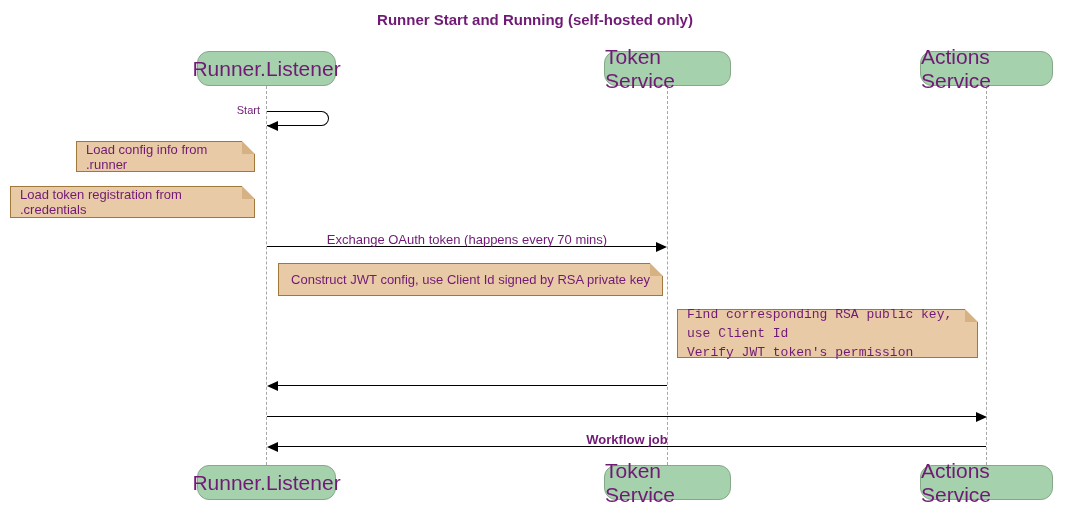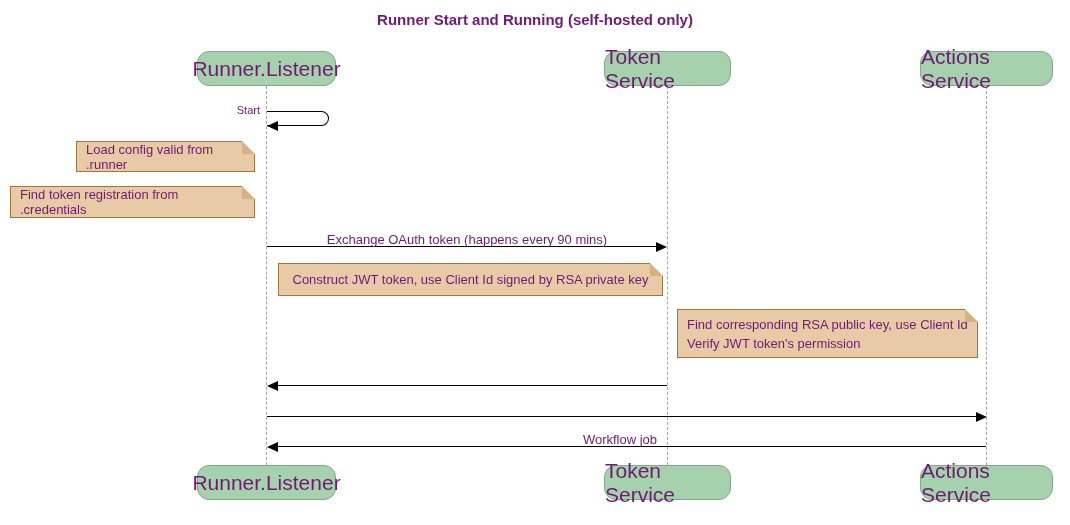--- a/index.html
+++ b/index.html
@@ -56,20 +56,21 @@
     position: absolute;
     top: -1px; right: -1px;
     border-style: solid;
     border-width: 0 13px 13px 0;
     border-color: #ffffff #ffffff var(--note-fold, #d6b183) var(--note-fold, #d6b183);
   }
   .note.multiline {
     justify-content: flex-start;
     text-align: left;
     line-height: 19px;
+    font-family: Liberation Mono, monospace;
   }
   .msg-label {
     position: absolute;
     font-size: 13px;
     text-align: center;
     z-index: 2;
     white-space: nowrap;
   }
   .msg-line {
     position: absolute;
@@ -122,43 +123,43 @@
   <div class="lifeline" style="left:986px;"></div>
 
   <div class="participant" style="left:197px; top:51px; width:139px;">Runner.Listener</div>
   <div class="participant" style="left:604px; top:51px; width:127px;">Token Service</div>
   <div class="participant" style="left:920px; top:51px; width:133px;">Actions Service</div>
 
   <div class="start-label">Start</div>
   <div class="self-loop"></div>
   <div class="arrow-left" style="left:267px; top:121px;"></div>
 
-  <div class="note" style="left:76px; top:141px; width:179px; height:31px;">Load config valid from .runner</div>
-  <div class="note" style="left:10px; top:186px; width:245px; height:32px;">Find token registration from .credentials</div>
+  <div class="note" style="left:76px; top:141px; width:179px; height:31px;">Load config info from .runner</div>
+  <div class="note" style="left:10px; top:186px; width:245px; height:32px;">Load token registration from .credentials</div>
 
-  <div class="msg-label" style="left:267px; top:232px; width:400px;">Exchange OAuth token (happens every 90 mins)</div>
+  <div class="msg-label" style="left:267px; top:232px; width:400px;">Exchange OAuth token (happens every 70 mins)</div>
   <div class="msg-line" style="left:267px; top:246px; width:392px;"></div>
   <div class="arrow-right" style="left:656px; top:242px;"></div>
 
-  <div class="note" style="left:278px; top:263px; width:385px; height:33px;">Construct JWT token, use Client Id signed by RSA private key</div>
+  <div class="note" style="left:278px; top:263px; width:385px; height:33px;">Construct JWT config, use Client Id signed by RSA private key</div>
 
   <div class="note multiline" style="left:677px; top:309px; width:301px; height:49px;">
     <div>
       <div>Find corresponding RSA public key, use Client Id</div>
       <div>Verify JWT token's permission</div>
     </div>
   </div>
 
   <div class="msg-line" style="left:277px; top:385px; width:390px;"></div>
   <div class="arrow-left" style="left:267px; top:381px;"></div>
 
   <div class="msg-line" style="left:267px; top:416px; width:709px;"></div>
   <div class="arrow-right" style="left:976px; top:412px;"></div>
 
-  <div class="msg-label" style="left:260px; top:432px; width:720px;">Workflow job</div>
+  <div class="msg-label" style="left:267px; top:432px; width:720px;font-weight:bold;">Workflow job</div>
   <div class="msg-line" style="left:277px; top:446px; width:709px;"></div>
   <div class="arrow-left" style="left:267px; top:442px;"></div>
 
   <div class="participant" style="left:197px; top:465px; width:139px;">Runner.Listener</div>
   <div class="participant" style="left:604px; top:465px; width:127px;">Token Service</div>
   <div class="participant" style="left:920px; top:465px; width:133px;">Actions Service</div>
 
 </div>
 
 </body></html>

